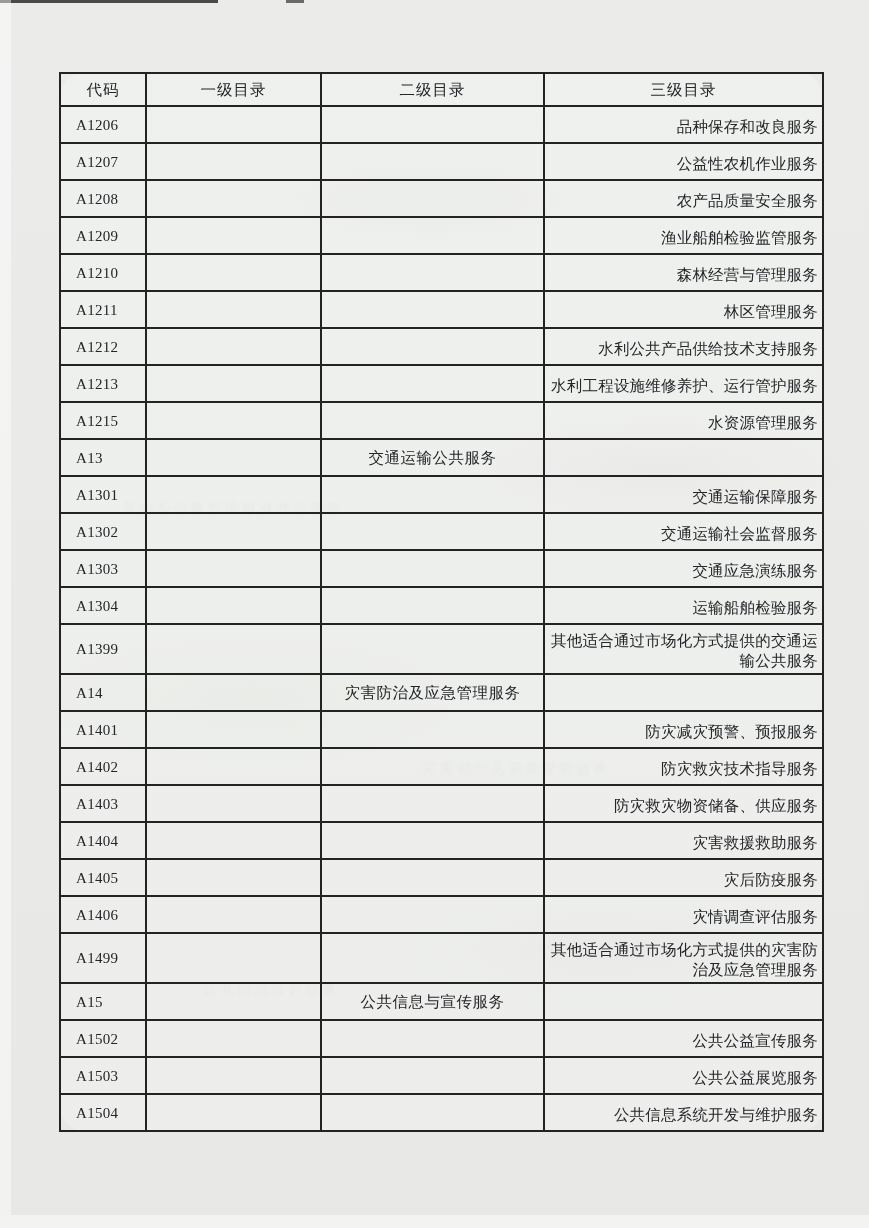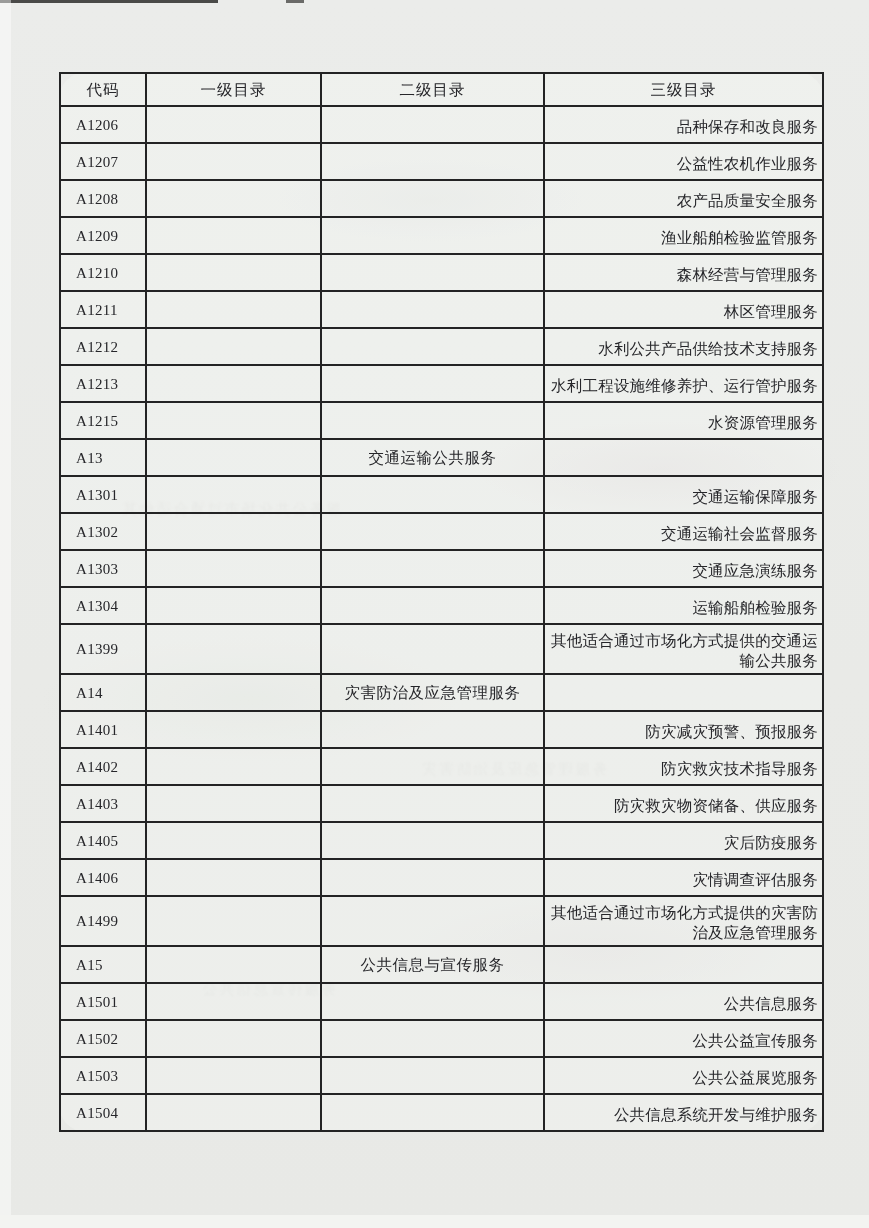--- a/index.html
+++ b/index.html
@@ -232,20 +232,26 @@
           <td class="level2-cell"></td>
           <td class="level3-cell">防灾救灾技术指导服务</td>
         </tr>
         <tr>
           <td class="code-cell">A1403</td>
           <td class="level1-cell"></td>
           <td class="level2-cell"></td>
           <td class="level3-cell">防灾救灾物资储备、供应服务</td>
         </tr>
         <tr>
+          <td class="code-cell">A1404</td>
+          <td class="level1-cell"></td>
+          <td class="level2-cell"></td>
+          <td class="level3-cell">灾害救援救助服务</td>
+        </tr>
+        <tr>
           <td class="code-cell">A1405</td>
           <td class="level1-cell"></td>
           <td class="level2-cell"></td>
           <td class="level3-cell">灾后防疫服务</td>
         </tr>
         <tr>
           <td class="code-cell">A1406</td>
           <td class="level1-cell"></td>
           <td class="level2-cell"></td>
           <td class="level3-cell">灾情调查评估服务</td>
@@ -256,26 +262,20 @@
           <td class="level2-cell"></td>
           <td class="level3-cell">其他适合通过市场化方式提供的灾害防治及应急管理服务</td>
         </tr>
         <tr>
           <td class="code-cell">A15</td>
           <td class="level1-cell"></td>
           <td class="level2-cell">公共信息与宣传服务</td>
           <td class="level3-cell"></td>
         </tr>
         <tr>
-          <td class="code-cell">A1501</td>
-          <td class="level1-cell"></td>
-          <td class="level2-cell"></td>
-          <td class="level3-cell">公共信息服务</td>
-        </tr>
-        <tr>
           <td class="code-cell">A1502</td>
           <td class="level1-cell"></td>
           <td class="level2-cell"></td>
           <td class="level3-cell">公共公益宣传服务</td>
         </tr>
         <tr>
           <td class="code-cell">A1503</td>
           <td class="level1-cell"></td>
           <td class="level2-cell"></td>
           <td class="level3-cell">公共公益展览服务</td>

